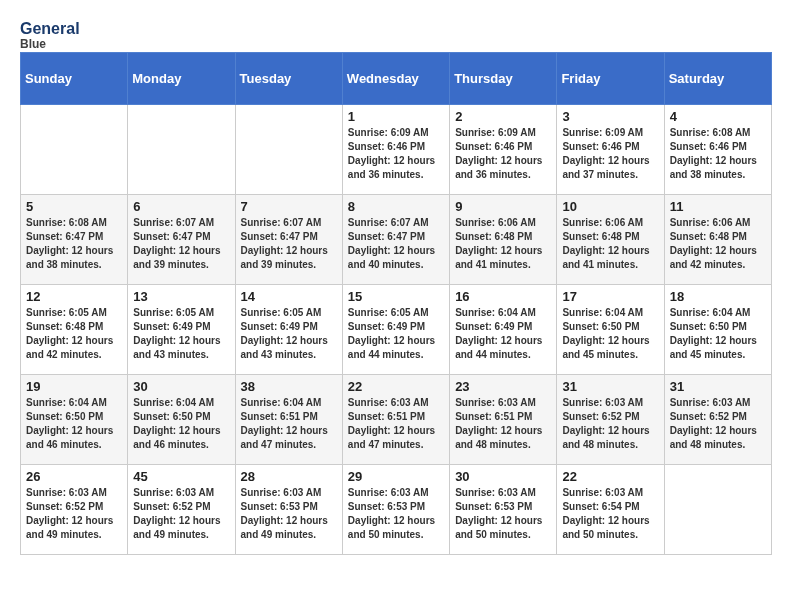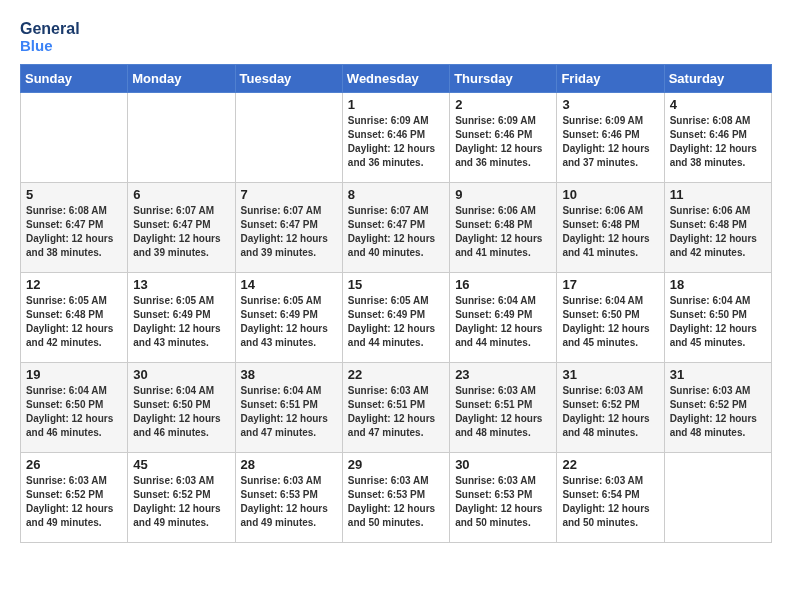--- a/index.html
+++ b/index.html
@@ -7,21 +7,21 @@
       font-family: Arial, sans-serif;
       background: #fff;
       width: 792px;
       min-height: 612px;
       padding: 20px;
     }
     .header {
       display: flex;
       justify-content: space-between;
       align-items: center;
-      margin-bottom: 10px;
+      margin-bottom: 1px;
     }
     .logo {
       display: flex;
       align-items: center;
     }
     .title-block {
       text-align: right;
     }
     .title-block .month-year {
       font-size: 32px;
@@ -35,21 +35,21 @@
     table {
       width: 100%;
       border-collapse: collapse;
       table-layout: fixed;
     }
     thead th {
       background: #3a6cc8;
       color: #fff;
       font-size: 13px;
       font-weight: bold;
-      padding: 6px 4px;
+      padding: 18px 4px;
       text-align: left;
       border: 1px solid #5080d0;
     }
     tbody td {
       border: 1px solid #ccc;
       vertical-align: top;
       padding: 4px 5px;
       font-size: 10.5px;
       color: #222;
       height: 90px;
@@ -76,21 +76,21 @@
     }
   </style>
 </head>
 <body>
 
 <div class="header">
   <div class="logo">
 
     <div style="display:flex; flex-direction:column; line-height:1.1;">
       <span style="font-size:16px; font-weight:bold; color:#1a3a6b;">General</span>
-      <span style="font-size:15px; font-weight:bold; color:#3b82f6;">Blue</span>
+      <span style="font-size:12px; font-weight:bold; color:#404040;">Blue</span>
     </div>
   </div>
   <div class="title-block">
     <div class="month-year"></div>
     <div class="location"></div>
   </div>
 </div>
 
 <table>
   <thead>

